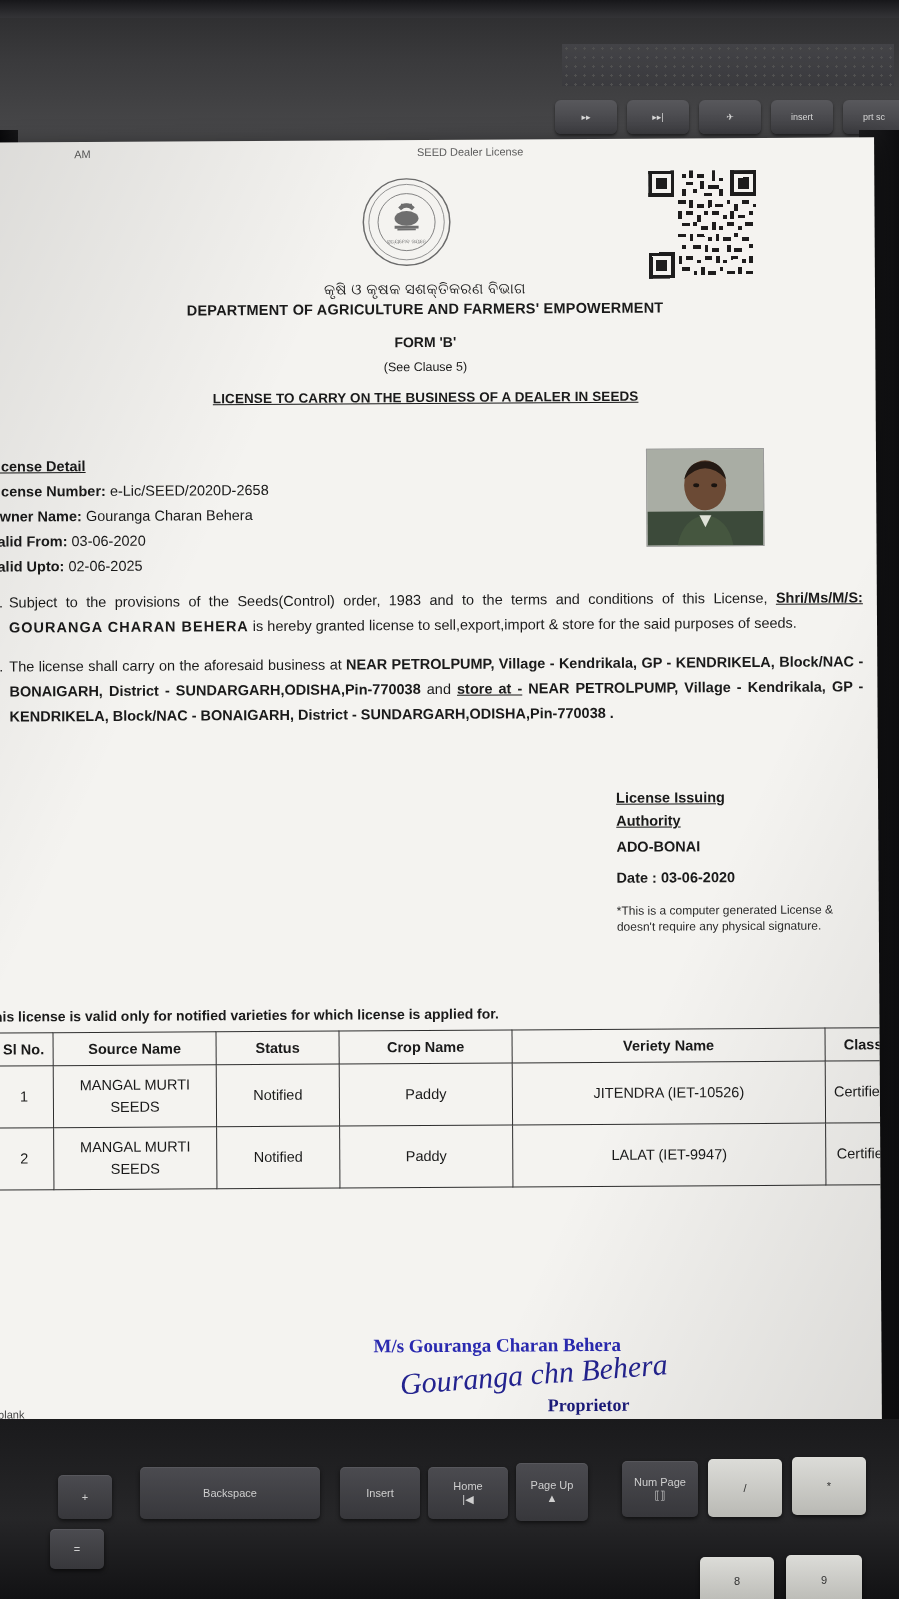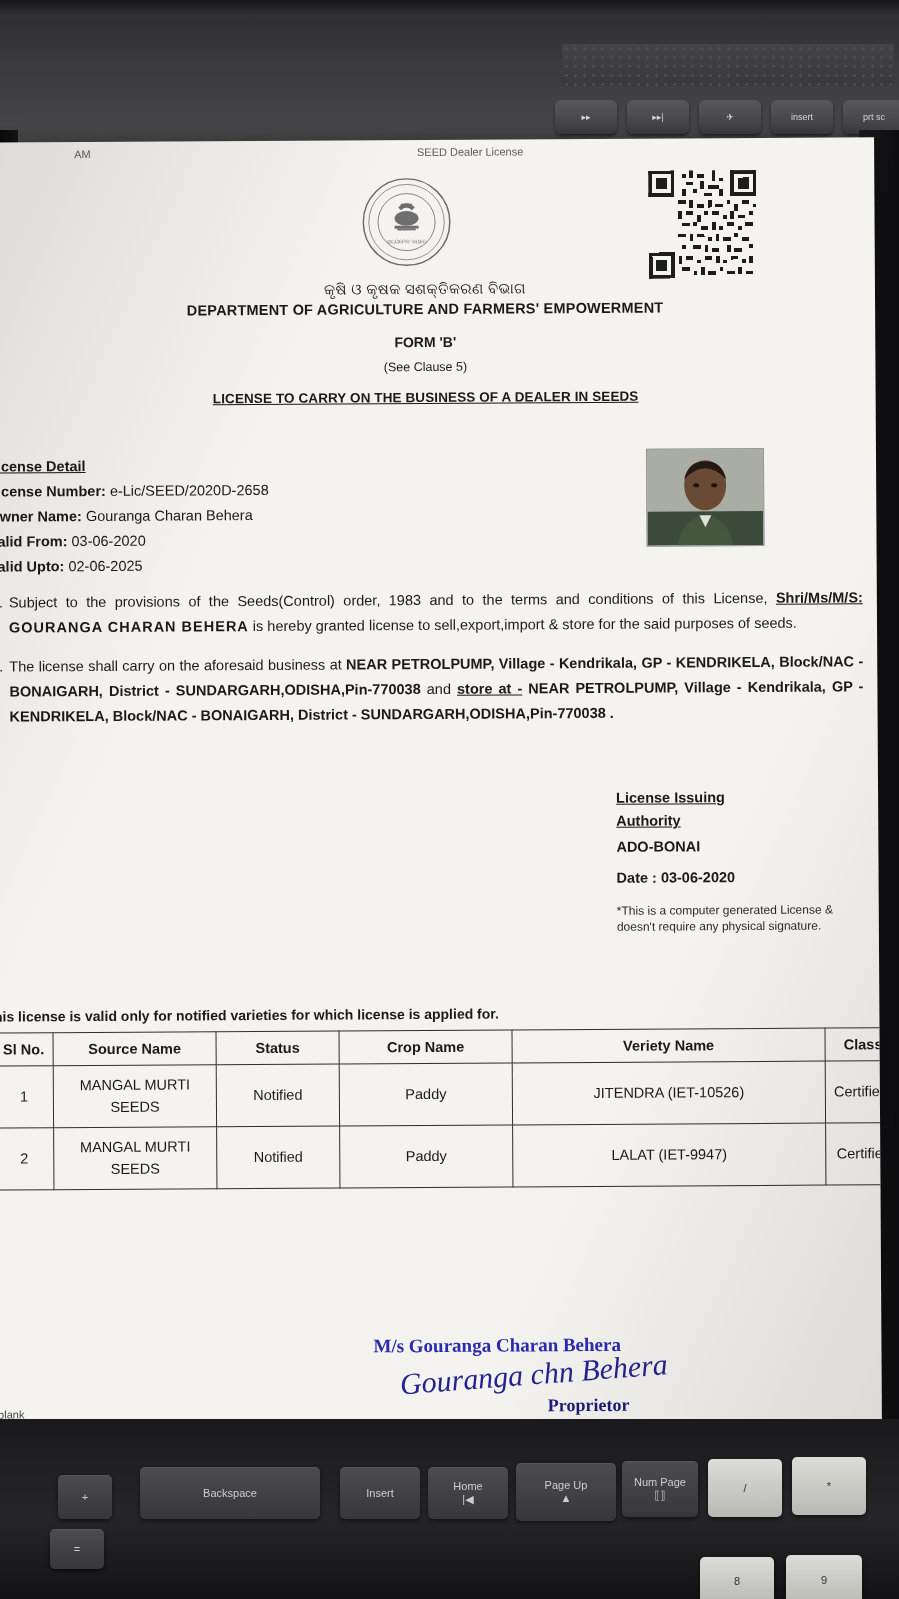--- a/index.html
+++ b/index.html
@@ -541,21 +541,21 @@
     <div class="key" style="left:140px; top:48px; width:180px; height:52px;">
       <span>Backspace</span>
     </div>
     <div class="key" style="left:340px; top:48px; width:80px; height:52px;">
       <span>Insert</span>
     </div>
     <div class="key" style="left:428px; top:48px; width:80px; height:52px;">
       <span>Home</span>
       <span>|◀</span>
     </div>
-    <div class="key" style="left:516px; top:44px; width:100px; height:58px;">
+    <div class="key" style="left:516px; top:44px; width:72px; height:58px;">
       <span>Page Up</span>
       <span>▲</span>
     </div>
     <div class="key" style="left:622px; top:42px; width:76px; height:56px;">
       <span>Num Page</span>
       <span>⟦⟧</span>
     </div>
     <div class="key light" style="left:708px; top:40px; width:74px; height:58px;">
       <span>/</span>
     </div>

